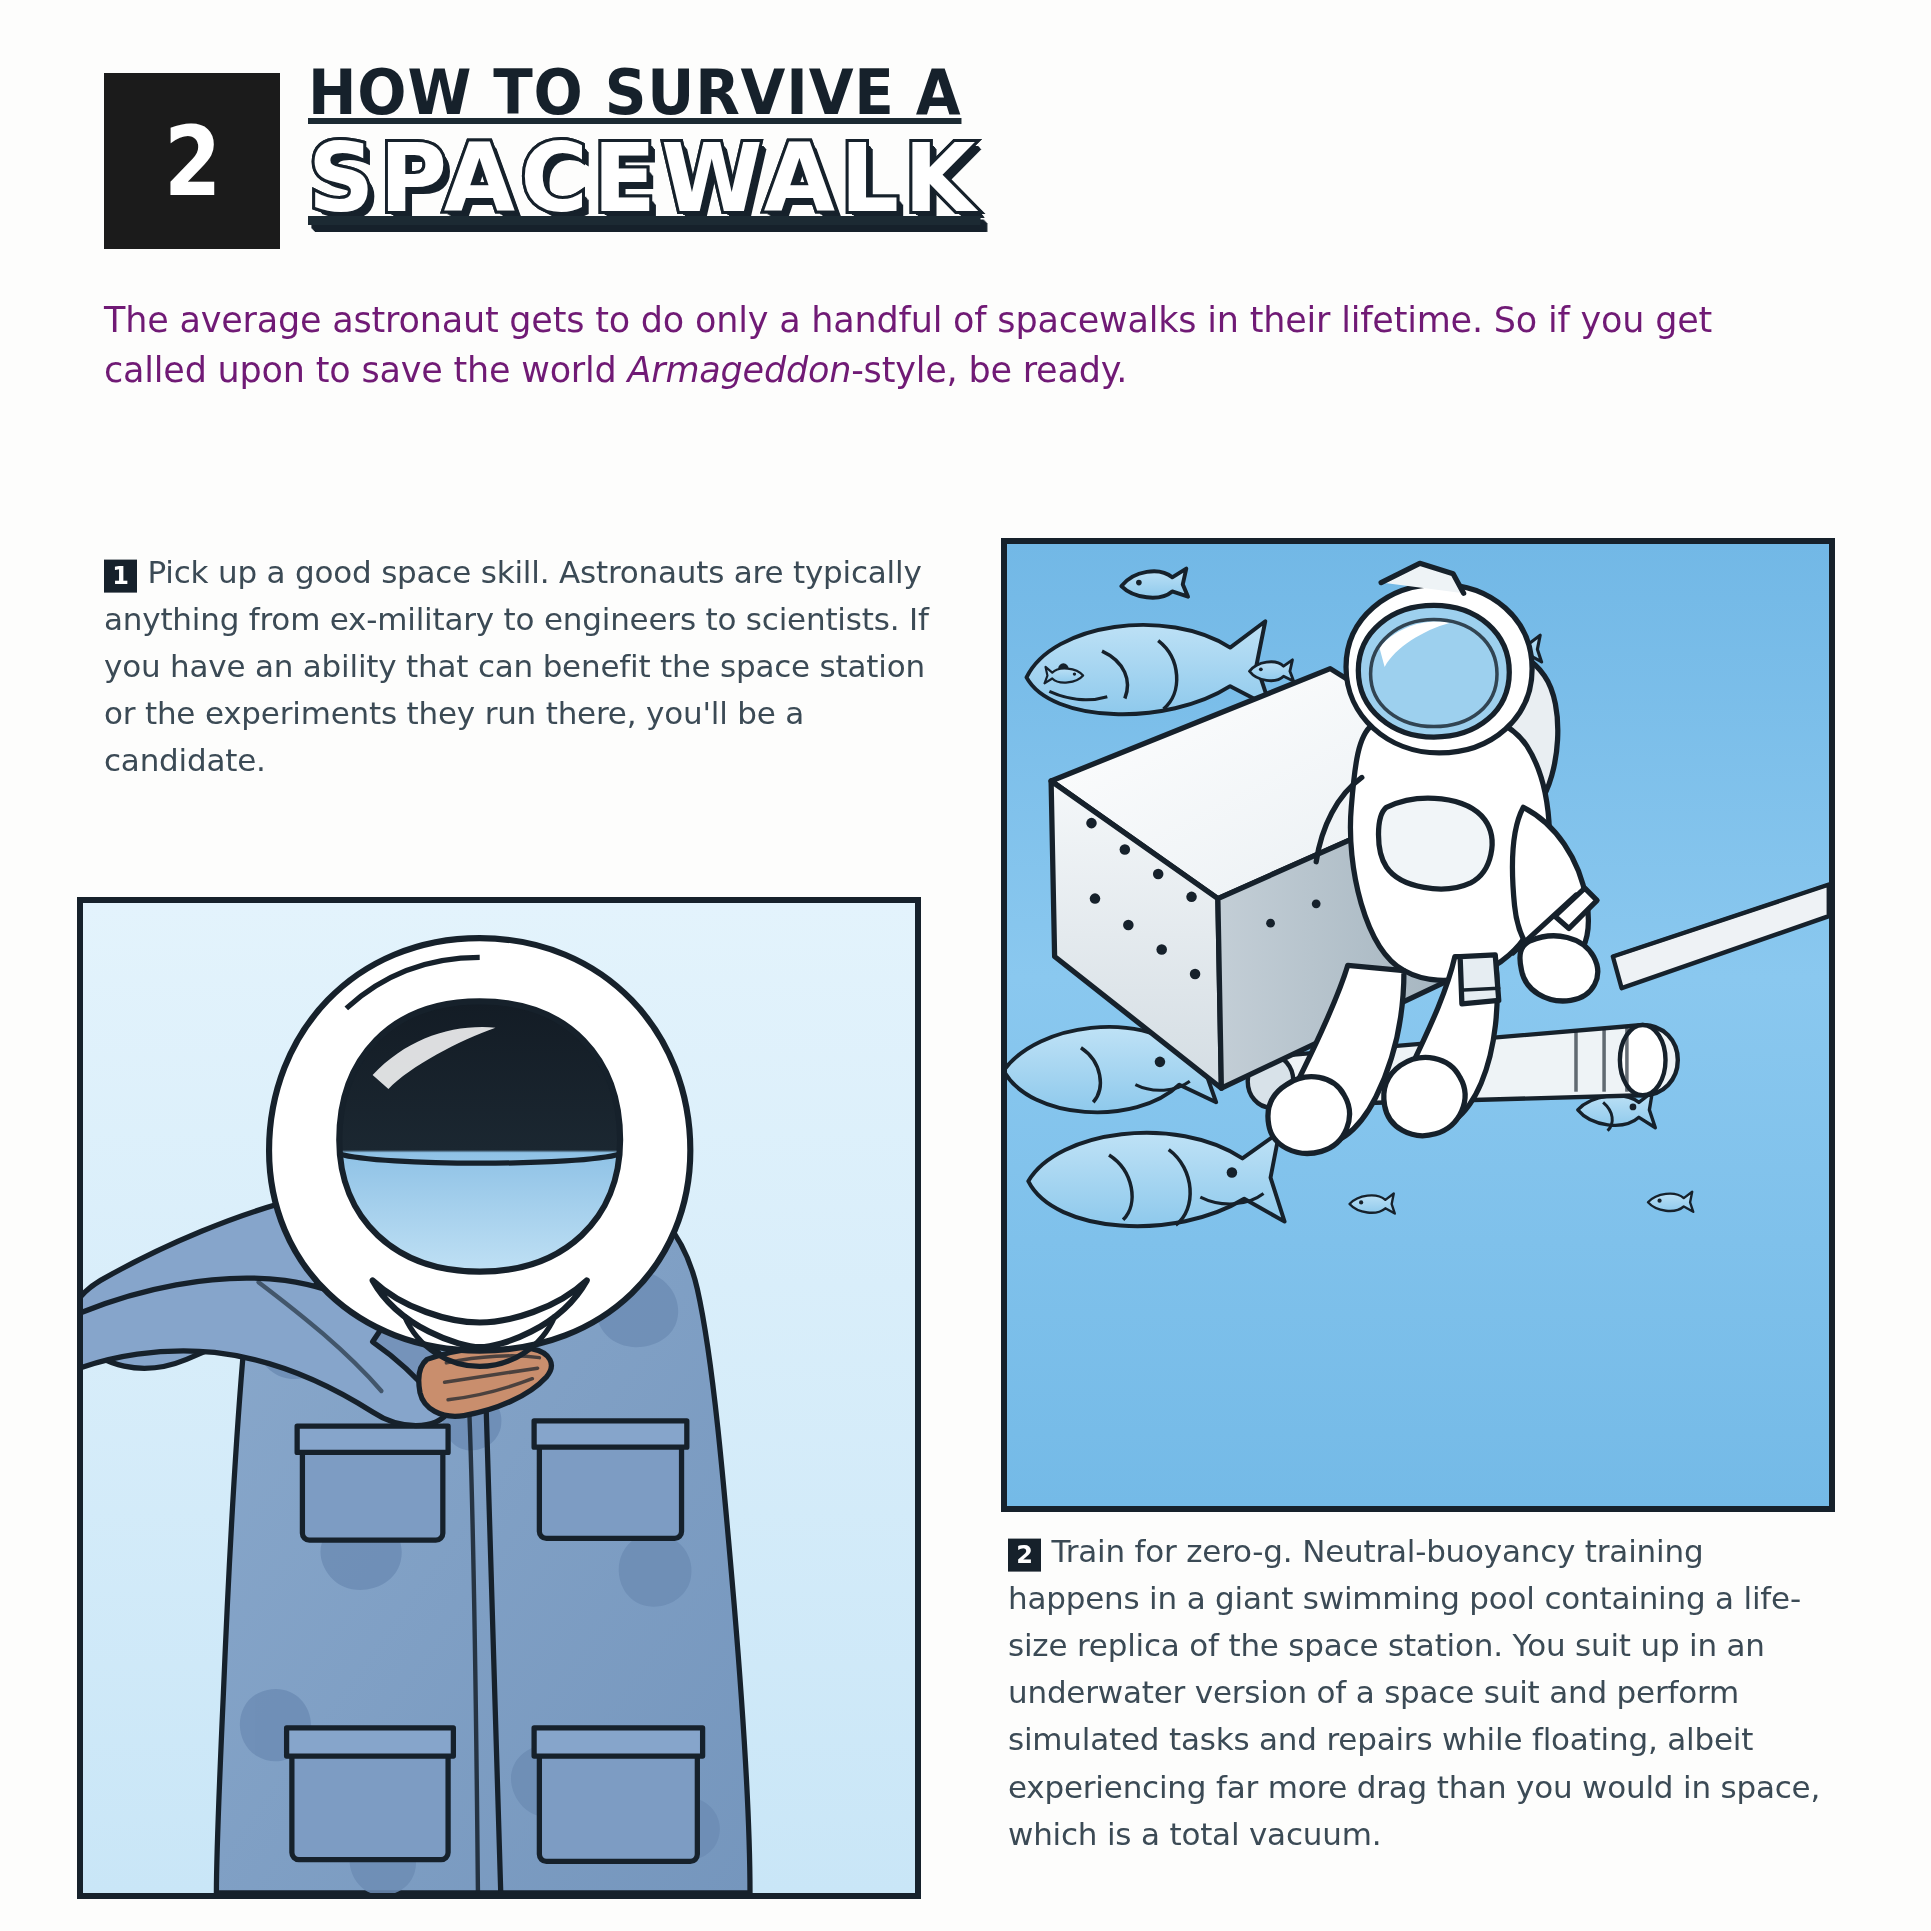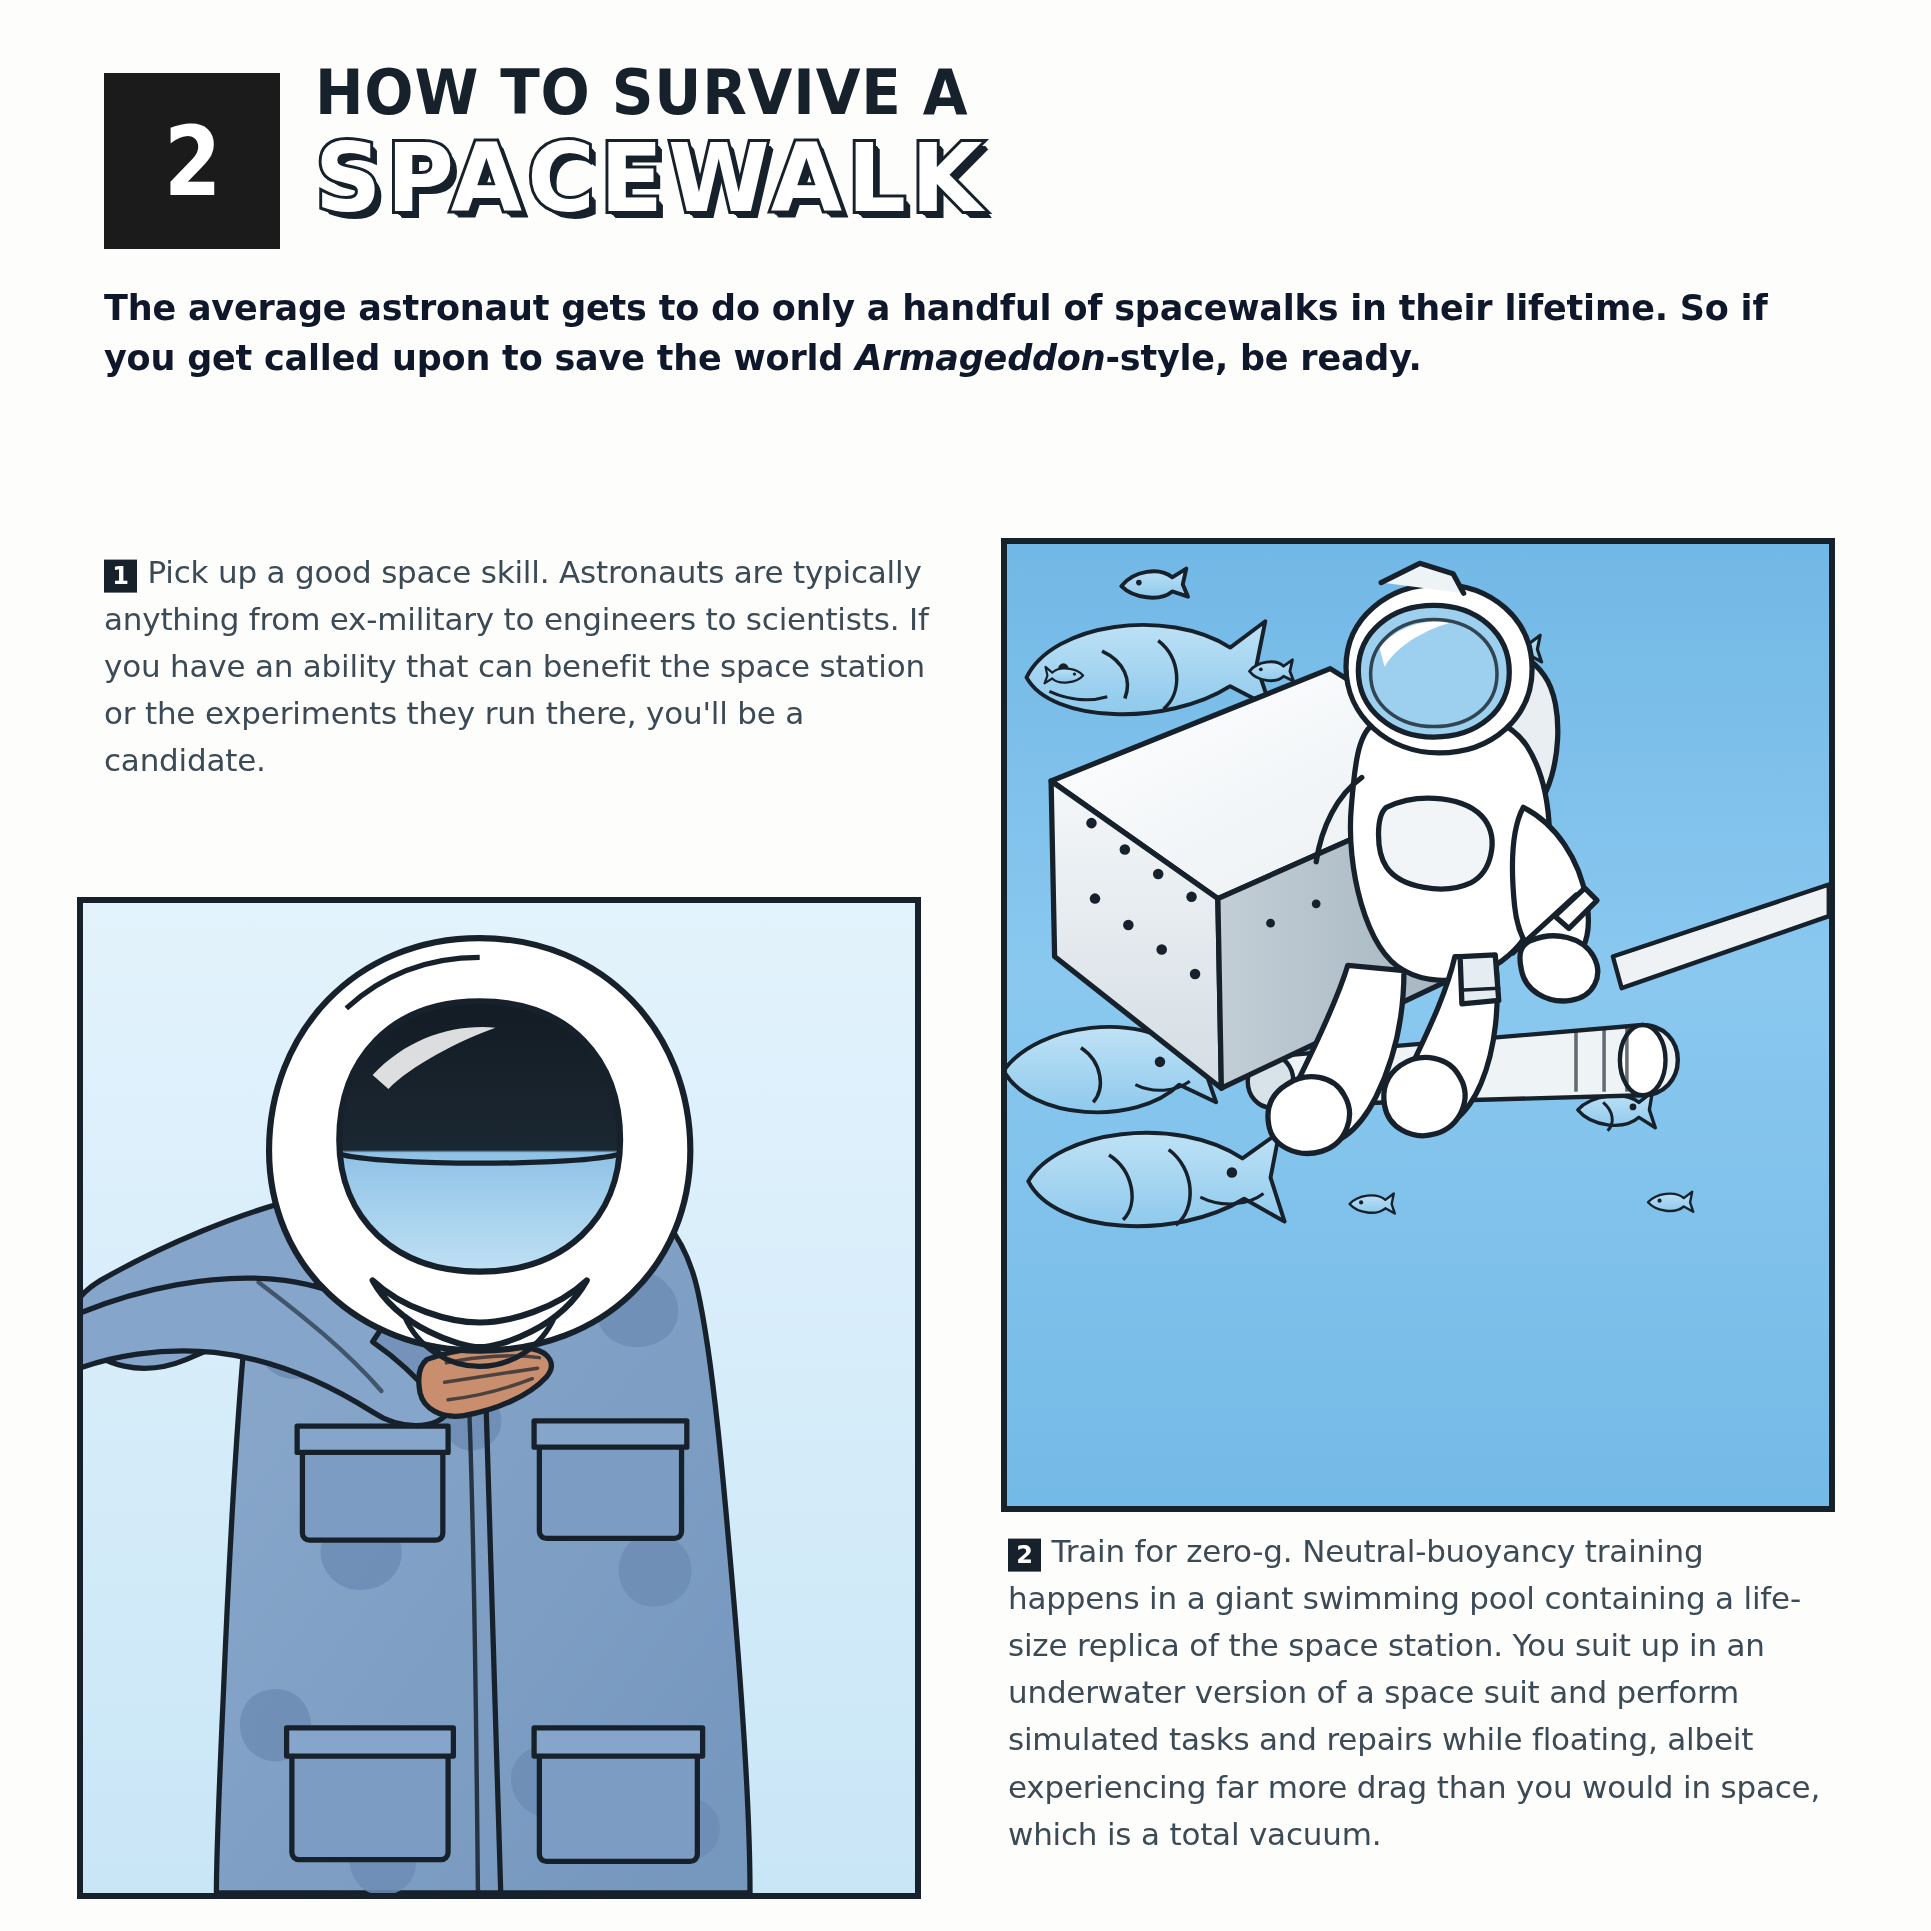--- a/index.html
+++ b/index.html
@@ -44,22 +44,23 @@
     color: #ffffff;
     font-family: "DejaVu Sans", sans-serif;
     font-weight: bold;
     font-size: 97px;
     line-height: 1;
     letter-spacing: -1.8px;
     transform: scaleX(0.85);
   }
   .title-block {
     position: absolute;
-    left: 211px;
+    left: 204px;
     top: 0px;
+    text-decoration: underline;
   }
   .title-line1 {
     font-family: "DejaVu Sans", sans-serif;
     font-weight: bold;
     font-size: 63px;
     letter-spacing: 0.9px;
     color: #16212b;
     transform: scaleX(0.92);
     transform-origin: left center;
     line-height: 1.02;
@@ -82,27 +83,27 @@
        4.4px 4.4px 0 #16212b,
        3.5px 3.5px 0 #16212b;
     transform: scaleX(0.97);
     transform-origin: left center;
     white-space: nowrap;
   }
 
   .deck {
     position: absolute;
     left: 104px;
-    top: 284px;
+    top: 296px;
     width: 1721px;
     font-family: "DejaVu Sans", sans-serif;
-    font-weight: bold;
+    font-weight: normal;
     font-size: 35px;
     line-height: 1.42;
-    color: #0f172a;
+    color: #701a75;
     letter-spacing: -0.2px;
   }
   .deck i { font-style: italic; }
 
   
   .step-text {
     position: absolute;
     font-family: "DejaVu Sans", sans-serif;
     font-size: 31px;
     line-height: 1.52;

